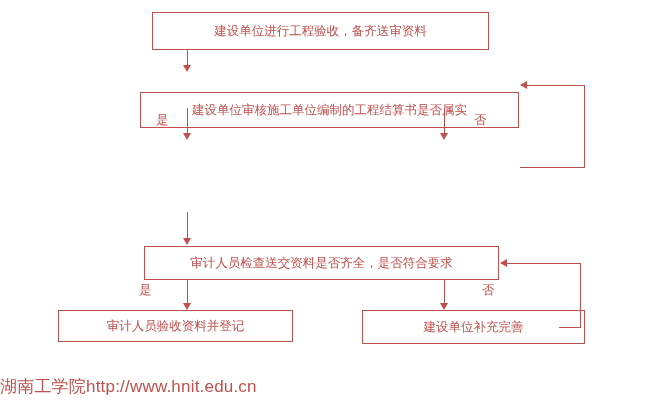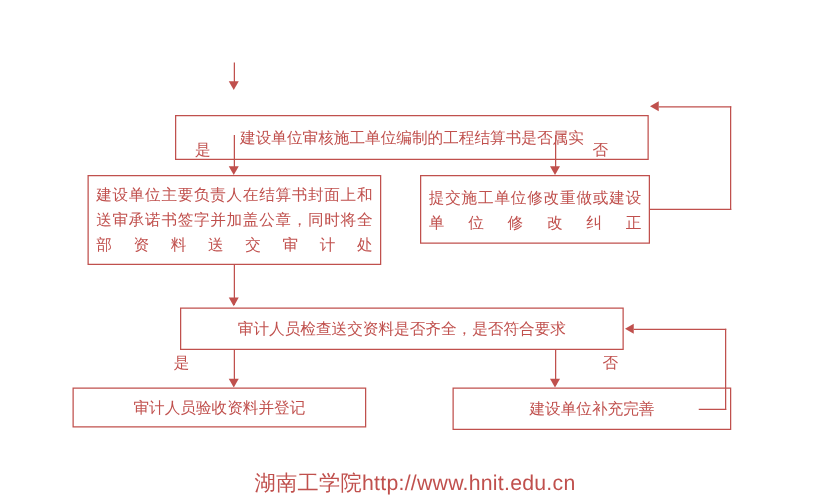--- a/index.html
+++ b/index.html
@@ -62,54 +62,51 @@
   .edge-label {
     position: absolute;
     color: #c0504d;
     font-size: 12.5px;
     line-height: 14px;
   }
   .footer {
     position: absolute;
     left: 0;
     width: 664px;
-    text-align: center;
+    text-align: left;
     color: #c0504d;
     font-size: 17px;
     letter-spacing: 0.2px;
   }
 </style>
 </head>
 <body>
 
 <div id="canvas">
 
+  <div class="node" style="left:152px; top:12px; width:337px; height:38px;">
+    <span>建设单位进行工程验收，备齐送审资料</span>
+  </div>
 
   <div class="line vline" style="left:187px; top:50px; height:19px;"></div>
   <div class="arrow arrow-down" style="left:183px; top:65px;"></div>
 
   <div class="node" style="left:140px; top:72px; width:379px; height:36px;margin-top:20px;">
     <span>建设单位审核施工单位编制的工程结算书是否属实</span>
   </div>
 
   <div class="line vline" style="left:187px; top:108px; height:30px;"></div>
   <div class="arrow arrow-down" style="left:183px; top:133px;"></div>
   <div class="edge-label" style="left:156px; top:113px;">是</div>
 
   <div class="line vline" style="left:444px; top:108px; height:30px;"></div>
   <div class="arrow arrow-down" style="left:440px; top:133px;"></div>
   <div class="edge-label" style="left:474px; top:113px;">否</div>
 
-  <div class="node justify" style="left:70px; top:140px; width:235px; height:72px;">
-    <span>建设单位主要负责人在结算书封面上和送审承诺书签字并加盖公章，同时将全部资料送交审计处</span>
-  </div>
 
-  <div class="node justify" style="left:336px; top:140px; width:184px; height:55px;">
-    <span>提交施工单位修改重做或建设单位修改纠正</span>
-  </div>
 
   <div class="line hline" style="left:520px; top:167px; width:65px;"></div>
   <div class="line vline" style="left:584px; top:85px; height:83px;"></div>
   <div class="line hline" style="left:527px; top:85px; width:58px;"></div>
   <div class="arrow arrow-left" style="left:520px; top:81px;"></div>
 
   <div class="line vline" style="left:187px; top:212px; height:32px;"></div>
   <div class="arrow arrow-down" style="left:183px; top:238px;"></div>
 
   <div class="node" style="left:144px; top:246px; width:355px; height:34px;">

